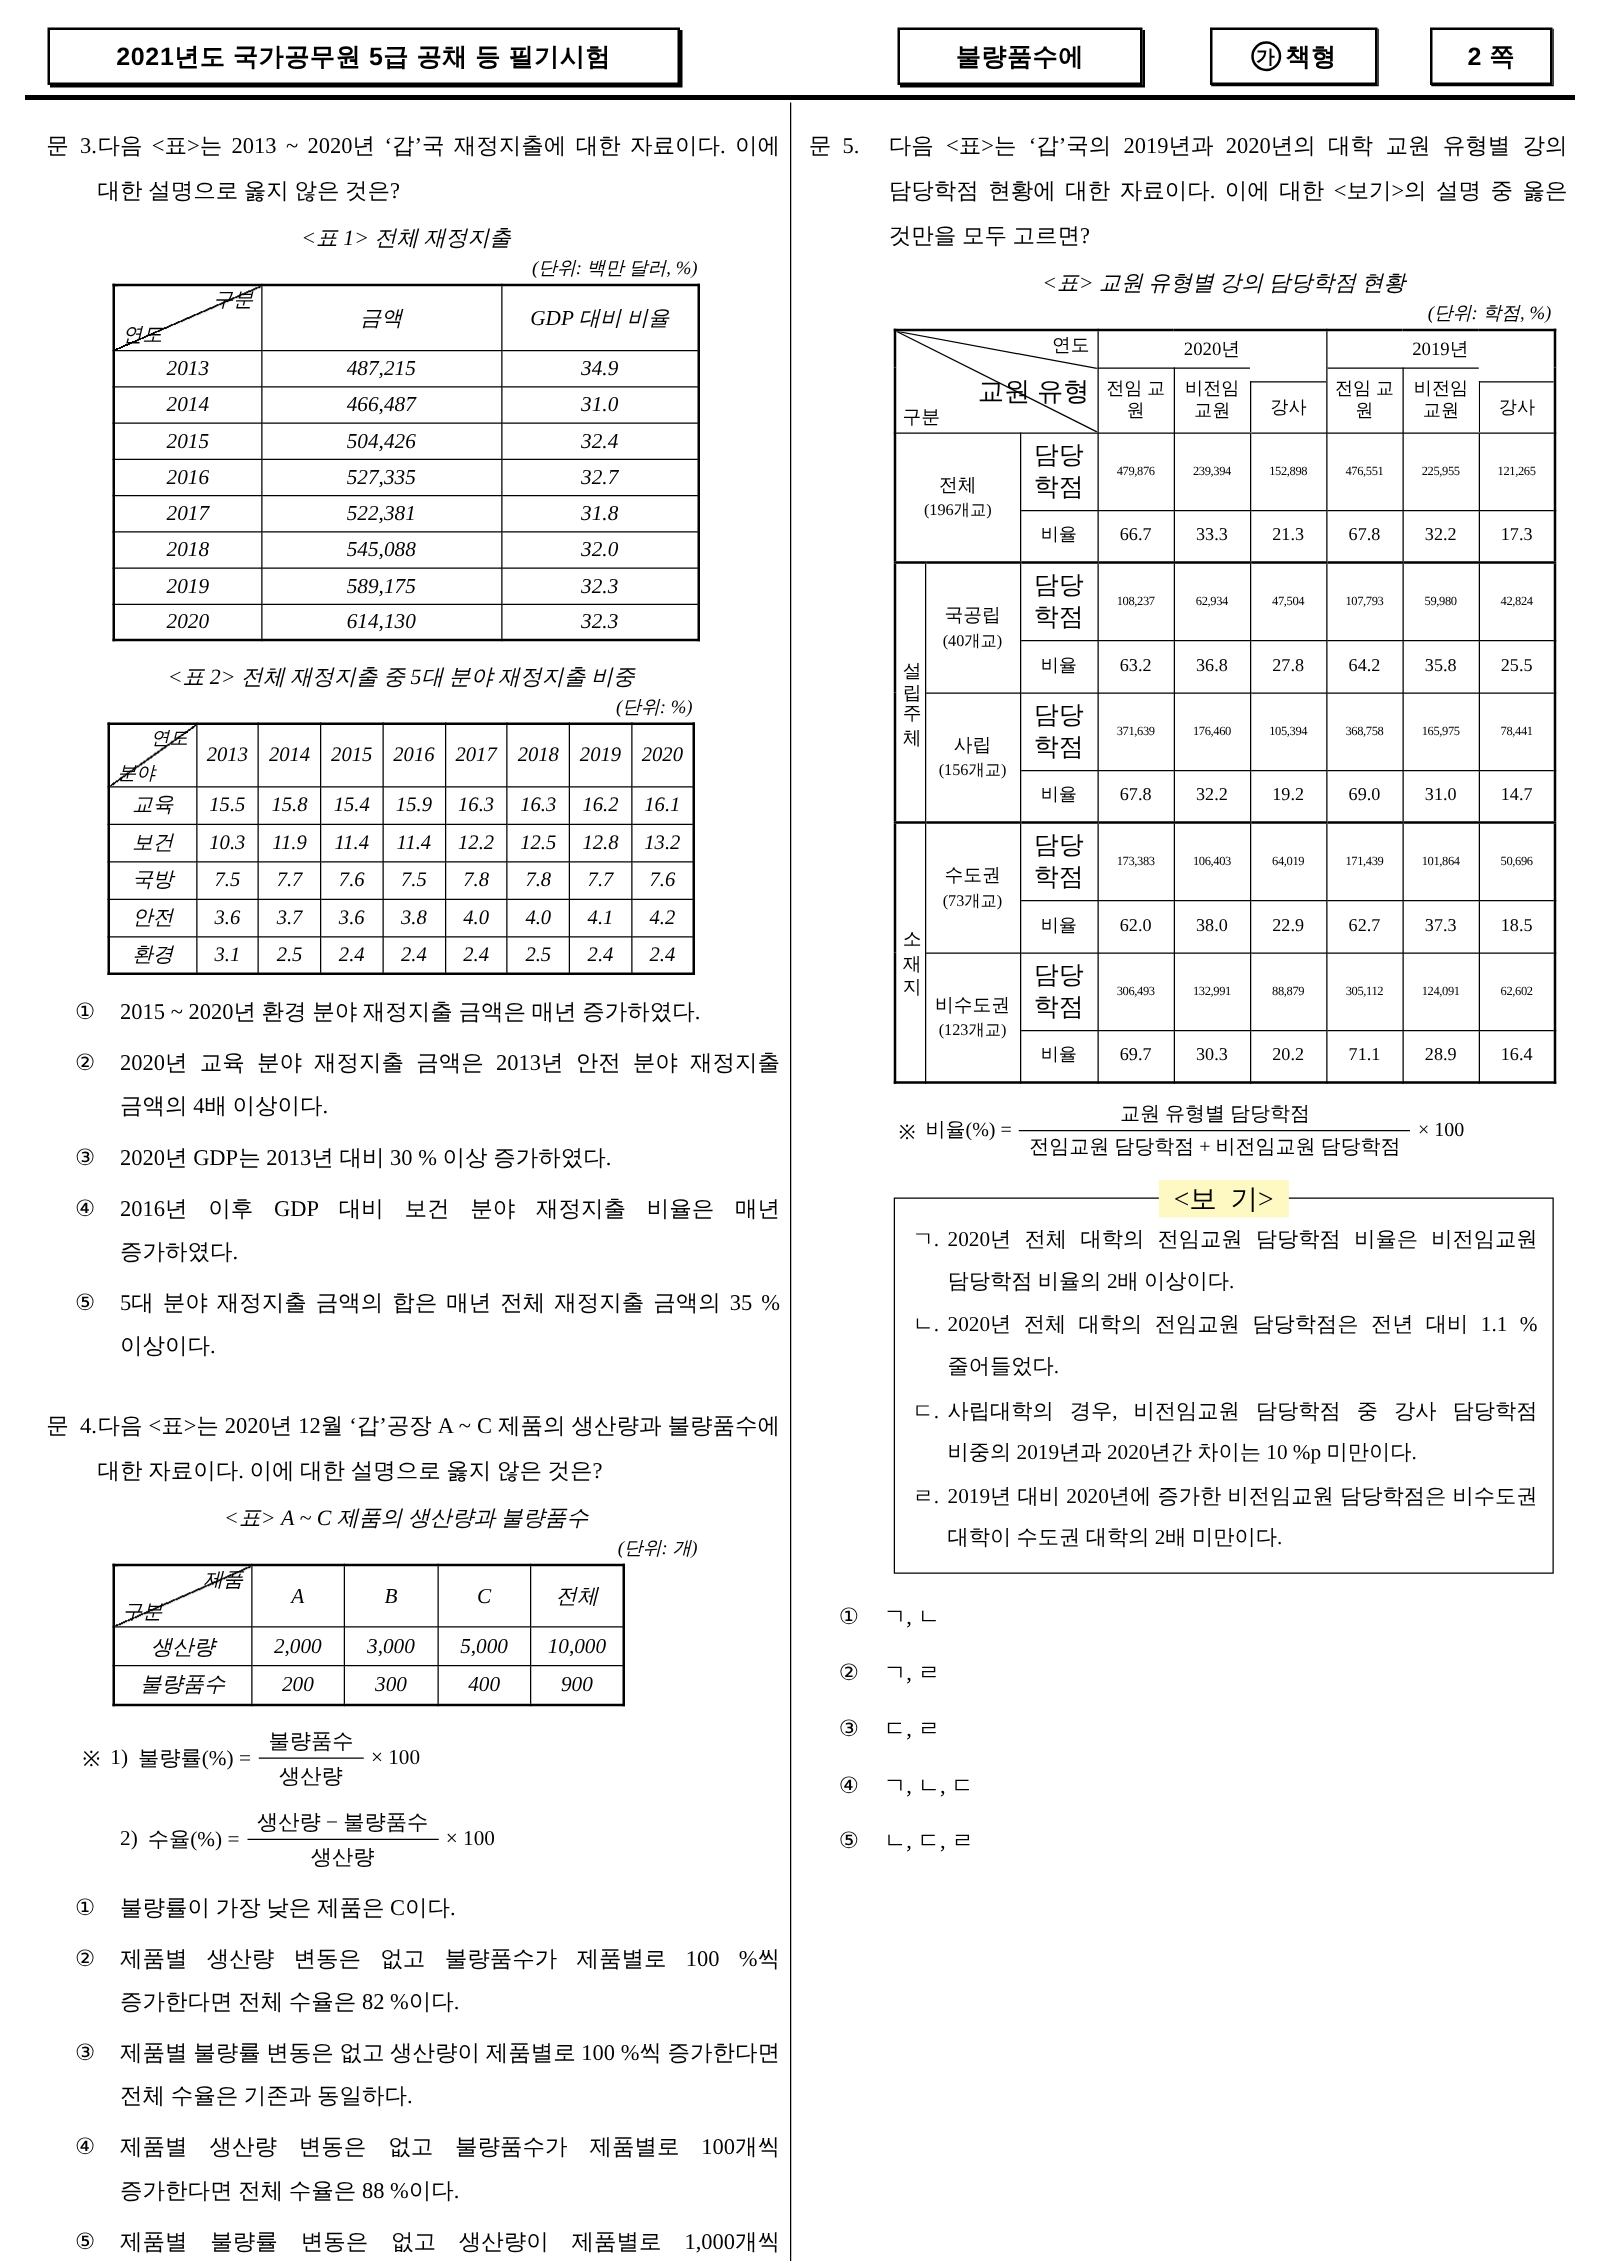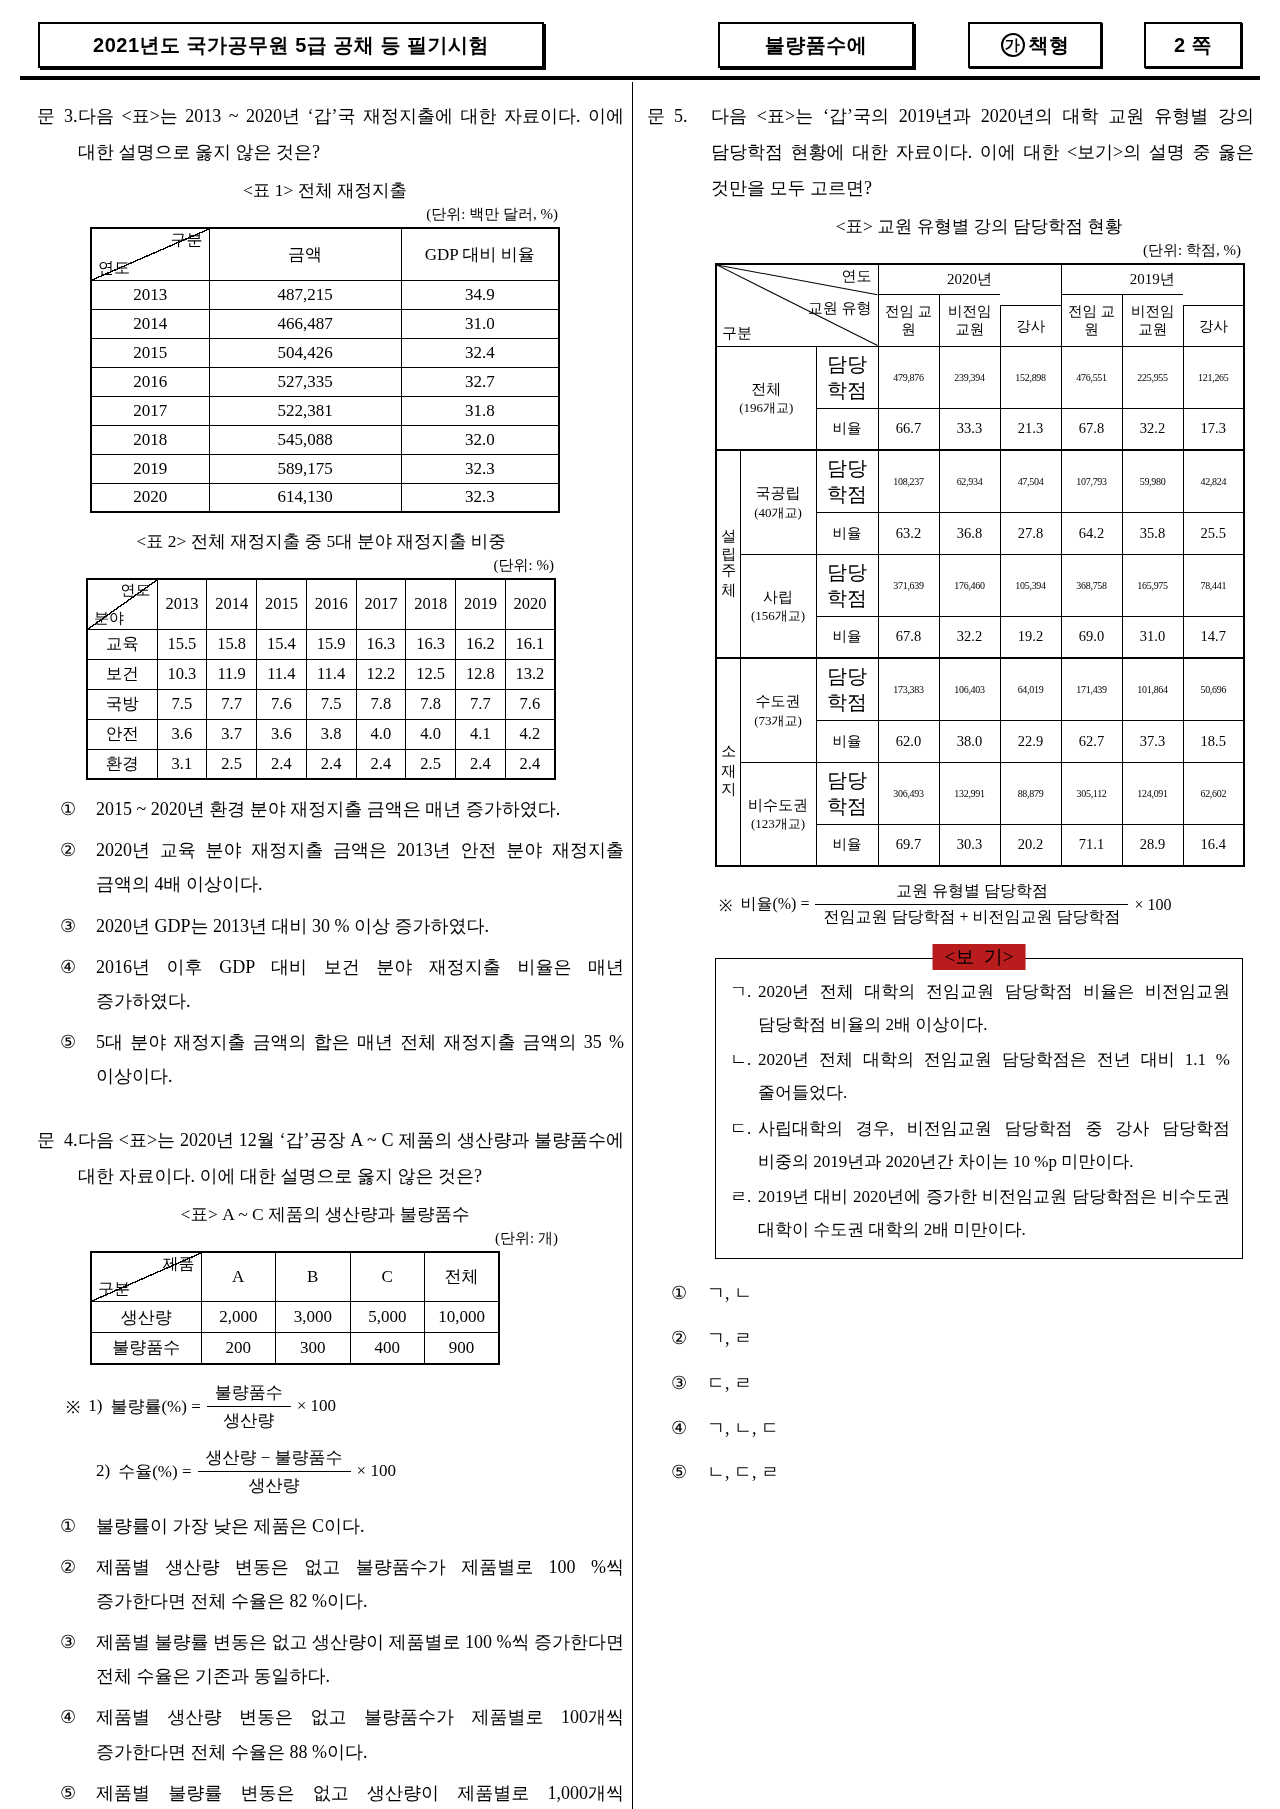--- a/index.html
+++ b/index.html
@@ -33,21 +33,21 @@
 
   
   .q { position:relative; font-size:18px; line-height:2.0; margin-top:10px;
        text-align:justify; word-break:keep-all; }
   .qlabel { position:absolute; left:11px; top:0; white-space:pre; }
   .qbody  { margin-left:52px; }
   .col-r .qlabel { left:6px; }
   .col-r .qbody  { margin-left:70px; }
 
   
-  .tblock { margin-top:8px; }
+  .tblock { margin-top:8px;font-style:italic; }
   .caption { text-align:center; font-size:17.5px; word-break:keep-all; }
   .unit { text-align:right; font-size:15px; margin:3px 2px 3px 0; }
   table { border-collapse:collapse; table-layout:fixed; border:2px solid #000; }
   th,td { border:1px solid #000; text-align:center; font-weight:normal;
           padding:2px 3px; overflow:hidden; }
 
   .tb1 { width:470px; font-size:17px; }
   .tb1 td { height:29px; }
   .tb2 { width:470px; font-size:16.5px; }
   .tb2 td { height:30px; }
@@ -90,37 +90,37 @@
   .tb5 .metric { font-size:20px; line-height:1.3; }
   .tb5 .gname { font-size:15px; line-height:1.35; }
   .tb5 .gname .count { display:block; font-size:13px; white-space:nowrap; }
   .tb5 .vlabel { writing-mode:vertical-rl; text-orientation:upright;
                  font-size:15px; letter-spacing:3px; padding:4px 0; }
   .tb5 tr.gsep td { border-top:2px solid #000; }
   
   .corner5 { position:relative; padding:0; }
   .corner5 svg { position:absolute; inset:0; width:100%; height:100%; }
   .corner5 .l1 { position:absolute; top:2px;  right:6px;  font-size:15px; }
-  .corner5 .l2 { position:absolute; top:34px; right:6px;  font-size:15px; }
+  .corner5 .l2 { position:absolute; top:34px; right:6px;  font-size:21px; }
   .corner5 .l3 { position:absolute; bottom:3px; left:5px; font-size:15px; }
   
   th.pre-lect { border-right:none; }
   th.lect { border-left:none; position:relative; padding:0; }
   th.lect .lect-in { position:absolute; left:0; right:0; top:11px; bottom:0;
           border-top:1px solid #000; border-left:1px solid #000;
           display:flex; align-items:center; justify-content:center; }
   tr.yrrow th.yr { border-bottom:none; }
   tr.typerow th { border-top:1px solid #000; }
   tr.typerow th.lect { border-top:none; }
 
   
   .bogi { position:relative; border:1.5px solid #000; margin:30px 0 0 74px;
           width:528px; padding:16px 12px 10px 10px; }
   .bogi-title { position:absolute; top:-15px; left:50%; transform:translateX(-50%);
-          background:#b91c1c; padding:0 12px; font-size:19px; white-space:pre; }
+          background:#fef9c3; padding:0 12px; font-size:22px; white-space:pre; }
   .bitem { position:relative; padding-left:32px; font-size:17px; line-height:1.95;
            text-align:justify; word-break:keep-all; margin-bottom:2px; }
   .bitem .bmark { position:absolute; left:4px; top:0; }
 
   .note5 { margin-left:78px; font-size:16px; }
   .q5tbl { margin-left:74px; width:528px; }
   .q5cap { width:528px; margin-left:74px; }
   .tb1block { margin-left:64px; width:470px; }
   .tb2block { margin-left:60px; width:470px; }
   .tb4block { margin-left:64px; width:470px; }

